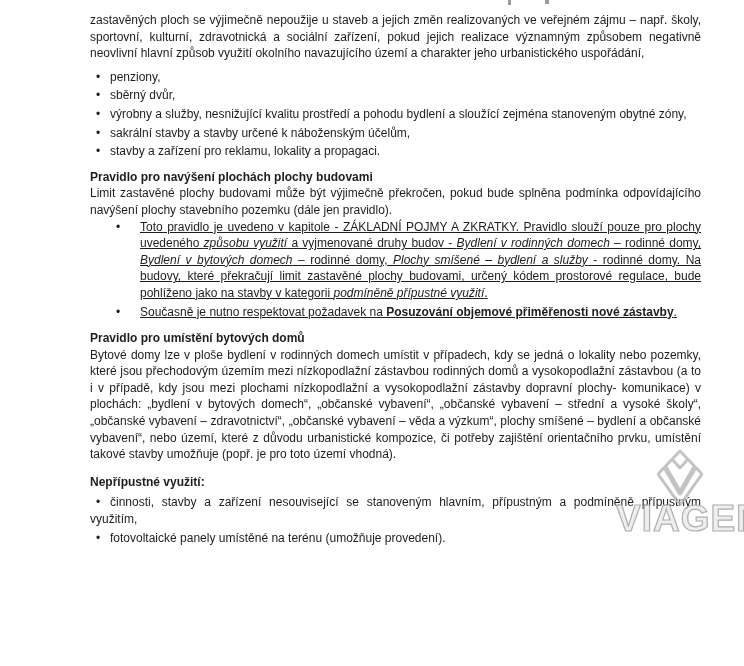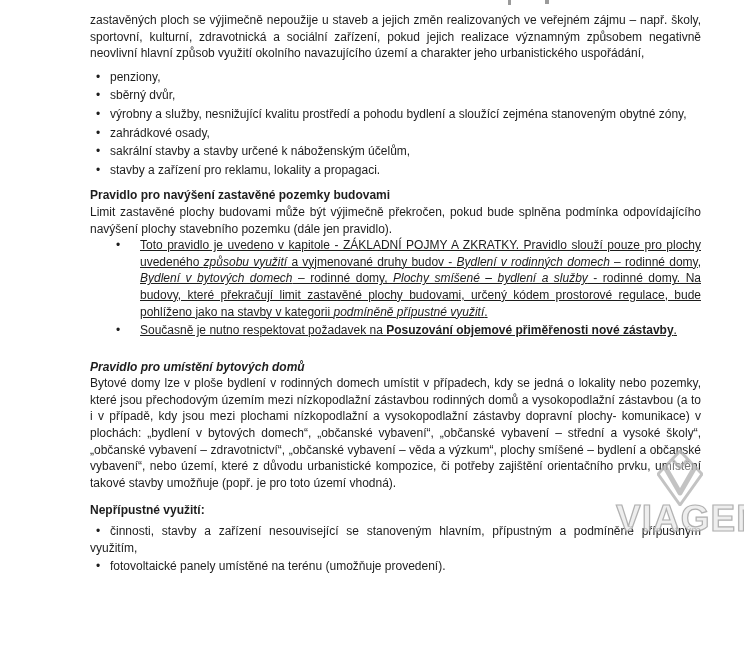--- a/index.html
+++ b/index.html
@@ -15,21 +15,21 @@
     position:absolute;
     left:90px; top:12px;
     width:611px;
     font-size:12px;
     line-height:16.6px;
     text-align:justify;
   }
   .para { margin:0; }
   .h { font-weight:bold; text-align:left; }
   .h1m { margin-top:9px; }
-  .h2m { margin-top:20px;font-style:italic; }
+  .h2m { margin-top:10px; }
   .h3m { margin-top:11px; }
   .list { list-style:none; margin:0; }
   .list-gap { margin-top:7px; }
   .list3-gap { margin-top:4px; }
   .li1 {
     text-align:justify;
     text-indent:6px;
     margin-bottom:2px;
   }
   .li1::before {
@@ -84,26 +84,25 @@
 <span class="top-artifact ta2"></span>
 
 <div class="doc">
 
   <p class="para">zastavěných ploch se výjimečně nepoužije u staveb a jejich změn realizovaných ve veřejném zájmu – např. školy, sportovní, kulturní, zdravotnická a sociální zařízení, pokud jejich realizace významným způsobem negativně neovlivní hlavní způsob využití okolního navazujícího území a charakter jeho urbanistického uspořádání,</p>
 
   <ul class="list list-gap">
     <li class="li1">penziony,</li>
     <li class="li1">sběrný dvůr,</li>
     <li class="li1">výrobny a služby, nesnižující kvalitu prostředí a pohodu bydlení a sloužící zejména stanoveným obytné zóny,</li>
-    <li class="li1">zahrádkové osady,</li>
     <li class="li1">sakrální stavby a stavby určené k náboženským účelům,</li>
     <li class="li1">stavby a zařízení pro reklamu, lokality a propagaci.</li>
   </ul>
 
-  <p class="h h1m">Pravidlo pro navýšení zastavěné pozemky budovami</p>
+  <p class="h h1m">Pravidlo pro navýšení plochách plochy budovami</p>
   <p class="para">Limit zastavěné plochy budovami může být výjimečně překročen, pokud bude splněna podmínka odpovídajícího navýšení plochy stavebního pozemku (dále jen pravidlo).</p>
 
   <ul class="list">
     <li class="li2"><span>Toto pravidlo je uvedeno v kapitole - ZÁKLADNÍ POJMY A ZKRATKY. Pravidlo slouží pouze pro plochy uvedeného </span><span class="it">způsobu využití</span><span> a vyjmenované druhy budov - </span><span class="it">Bydlení v rodinných domech</span><span> – rodinné domy, </span><span class="it">Bydlení v bytových domech</span><span> – rodinné domy, </span><span class="it">Plochy smíšené – bydlení a služby</span><span> - rodinné domy. Na budovy, které překračují limit zastavěné plochy budovami, určený kódem prostorové regulace, bude pohlíženo jako na stavby v kategorii </span><span class="it">podmíněně přípustné využití</span><span>.</span></li>
     <li class="li2"><span>Současně je nutno respektovat požadavek na </span><span class="bd">Posuzování objemové přiměřenosti nové zástavby</span><span>.</span></li>
   </ul>
 
   <p class="h h2m">Pravidlo pro umístění bytových domů</p>
   <p class="para">Bytové domy lze v ploše bydlení v rodinných domech umístit v případech, kdy se jedná o lokality nebo pozemky, které jsou přechodovým územím mezi nízkopodlažní zástavbou rodinných domů a vysokopodlažní zástavbou (a to i v případě, kdy jsou mezi plochami nízkopodlažní a vysokopodlažní zástavby dopravní plochy- komunikace) v plochách: „bydlení v bytových domech“, „občanské vybavení“, „občanské vybavení – střední a vysoké školy“, „občanské vybavení – zdravotnictví“, „občanské vybavení – věda a výzkum“, plochy smíšené – bydlení a občanské vybavení“, nebo území, které z důvodu urbanistické kompozice, či potřeby zajištění orientačního prvku, umístění takové stavby umožňuje (popř. je pro toto území vhodná).</p>
 

